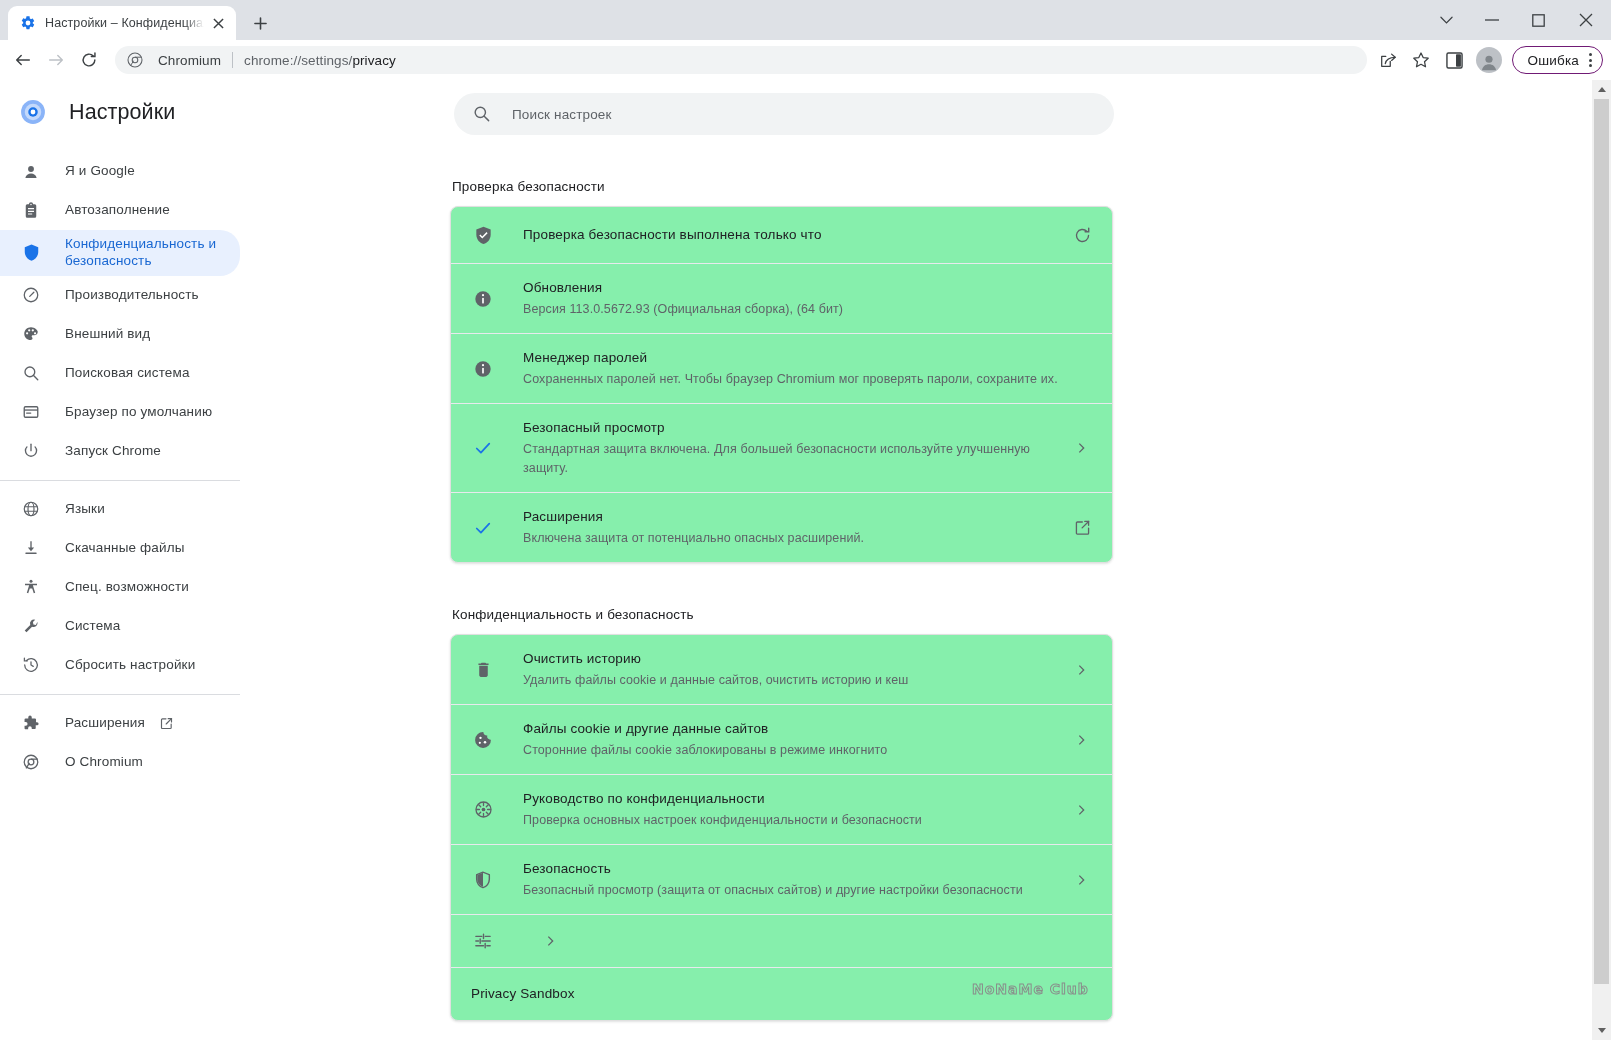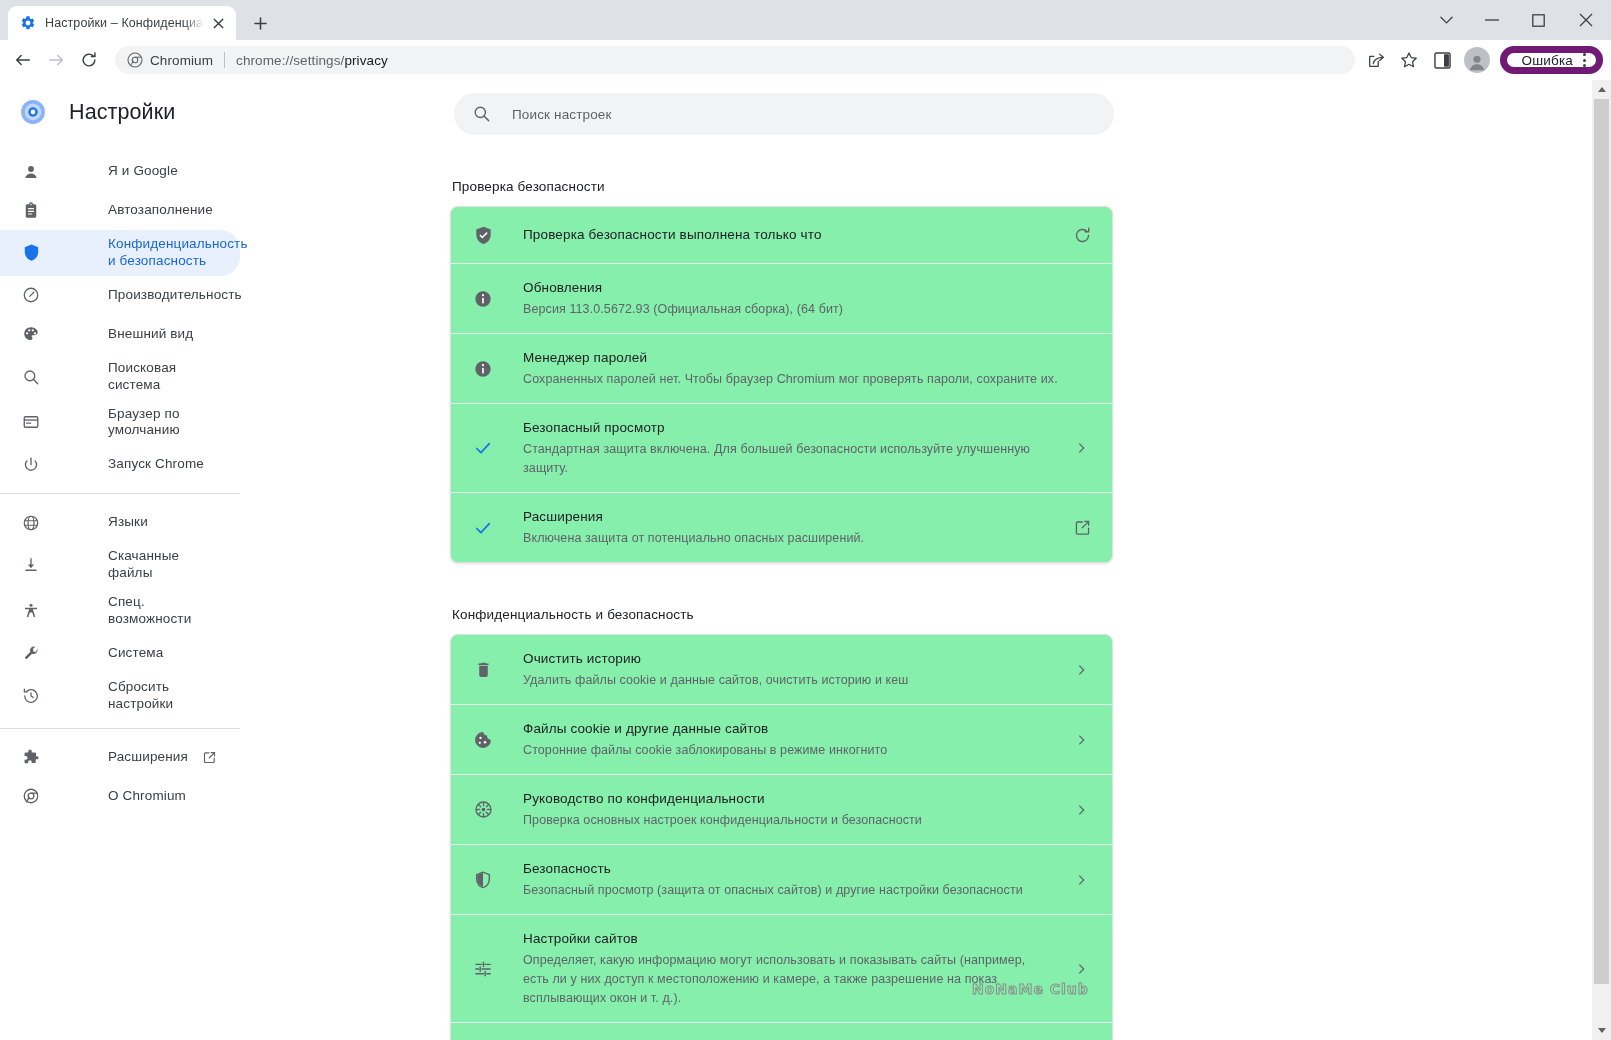--- a/index.html
+++ b/index.html
@@ -98,20 +98,21 @@
     border-radius: 14px;
     display: flex;
     align-items: center;
     padding: 0 12px;
     margin: 0 6px 0 8px;
     min-width: 0;
   }
   .omni-chip {
     display: flex; align-items: center;
     flex: 0 0 auto;
+    gap: 8px;
   }
   .omni-chip-icon { width: 16px; height: 16px; margin-right: 7px; display:flex; }
   .omni-chip-text {
     font-size: 13.5px; color: #3c4043; letter-spacing: .1px;
   }
   .omni-sep {
     width: 1px; height: 16px; background: #bdc1c6; margin: 0 11px;
     flex: 0 0 1px;
   }
   .omni-url {
@@ -123,21 +124,21 @@
   .avatar {
     width: 26px; height: 26px; border-radius: 50%;
     background: #bdc1c6;
     display: flex; align-items: flex-end; justify-content: center;
     overflow: hidden;
     margin: 0 4px;
     flex: 0 0 26px;
   }
   .error-pill {
     height: 28px;
-    border: 7px solid #701a75;
+    border: 1px solid #701a75;
     border-radius: 14px;
     display: flex; align-items: center;
     padding: 0 10px 0 14px;
     margin-left: 6px;
   }
   .error-pill .lbl { font-size: 13.5px; color: #202124; letter-spacing: .2px; }
   .dots { display: flex; flex-direction: column; gap: 2.5px; margin-left: 10px; }
   .dots i { width: 3px; height: 3px; border-radius: 50%; background: #3c4043; display:block; }
 
   
@@ -185,21 +186,21 @@
     margin-right: 24px;
     display: flex; align-items: center; justify-content: center;
     color: #5f6368;
   }
   .nav-item.selected {
     background: #e8f0fe;
     color: #1967d2;
     font-weight: 500;
   }
   .nav-item.selected .ico { color: #1a73e8; }
-  .nav-item .lbl { line-height: 1.25; margin-left: 43px; }
+  .nav-item .lbl { line-height: 1.25; }
   .nav-item .ext { margin-left: 14px; display: flex; color: #5f6368; }
   .nav-sep {
     height: 1px; background: #dadce0;
     margin: 9px 10px 9px 0;
   }
 
   
   .main {
     flex: 1 1 auto;
     position: relative;
@@ -804,24 +805,20 @@
             </span>
           </div>
 
           <div class="row">
             <span class="lead">
               <svg width="20" height="20" viewBox="0 0 24 24" fill="none" stroke="#5f6368" stroke-width="1.7" stroke-linecap="round">
                 <path d="M3.4 6.4h7.2M14.6 6.4h6M3.4 12h3.2M10.6 12h10M3.4 17.6h9.2M16.6 17.6h4"></path>
                 <path d="M12.6 3.8v5.2M8.6 9.4v5.2M14.6 15v5.2"></path>
               </svg>
             </span>
-            <span class="body">
-              <span class="ttl">Настройки сайтов</span>
-              <span class="sub" style="display:block; max-width:548px">Определяет, какую информацию могут использовать и показывать сайты (например, есть ли у них доступ к местоположению и камере, а также разрешение на показ всплывающих окон и т. д.).</span>
-            </span>
             <span class="trail">
               <svg width="14" height="14" viewBox="0 0 14 14" fill="#5f6368">
                   <path d="M4.8 2.2 9.6 7l-4.8 4.8-.9-.9L7.8 7 3.9 3.1z"></path>
                 </svg>
             </span>
           </div>
 
           <div class="row">
 
             <span class="body">

